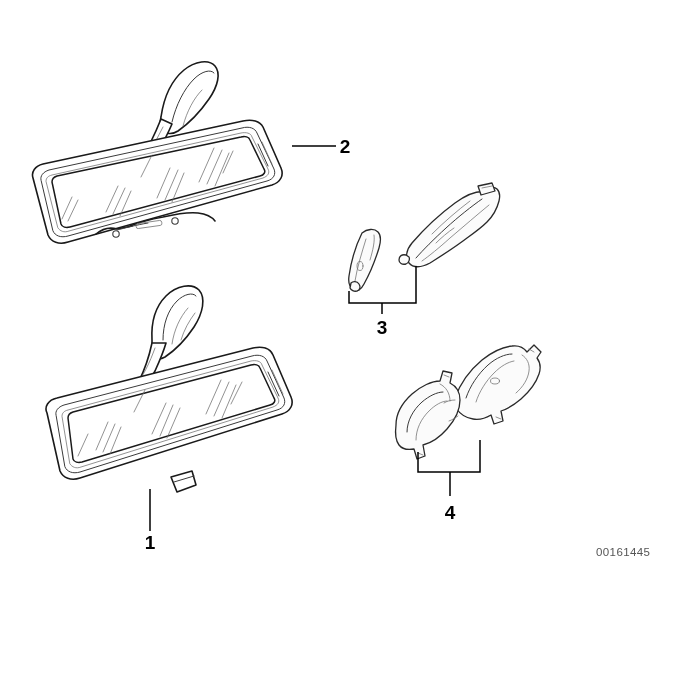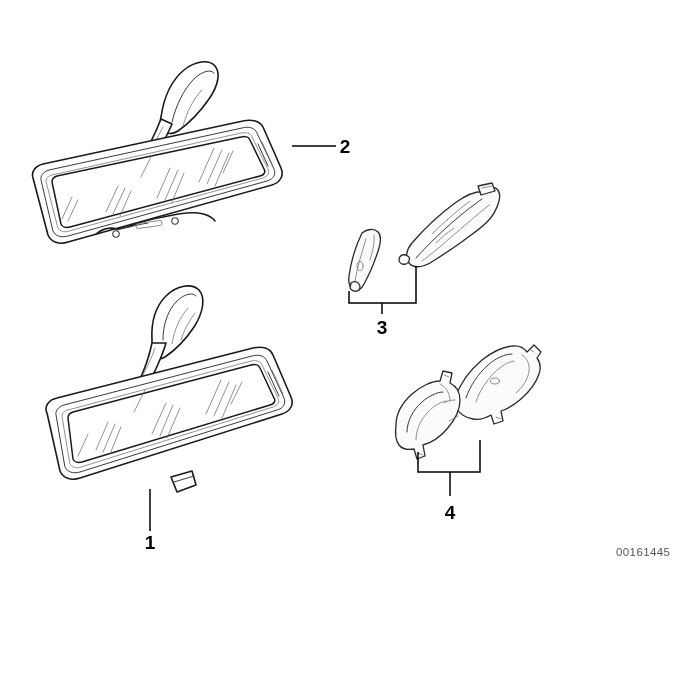--- a/index.html
+++ b/index.html
@@ -78,21 +78,21 @@
     font-weight: bold;
     fill: #000000;
   }
   .dot {
     fill: #ffffff;
     stroke: #3a3a3a;
     stroke-width: 1.1;
   }
   #refnum {
     position: absolute;
-    left: 616px;
+    left: 596px;
     top: 546px;
     font-size: 11.5px;
     color: #555555;
     letter-spacing: 0.4px;
     font-family: "Liberation Sans", sans-serif;
     white-space: nowrap;
   }
   #footer {
     position: absolute;
     left: 0;

